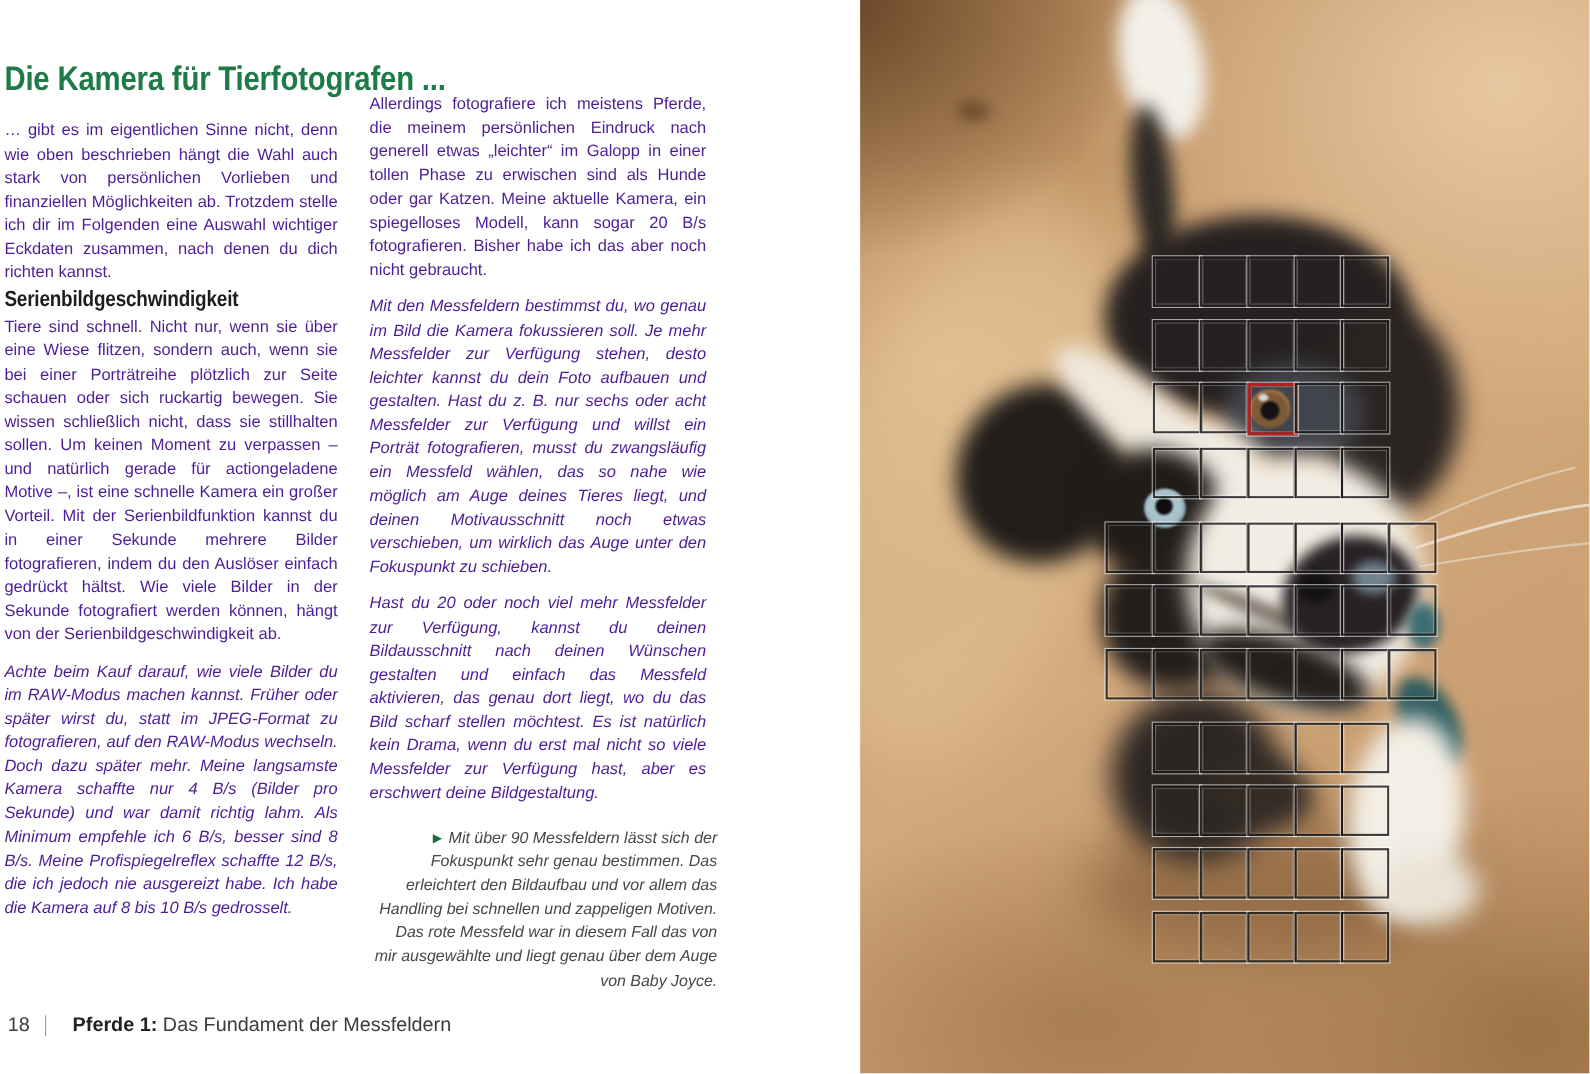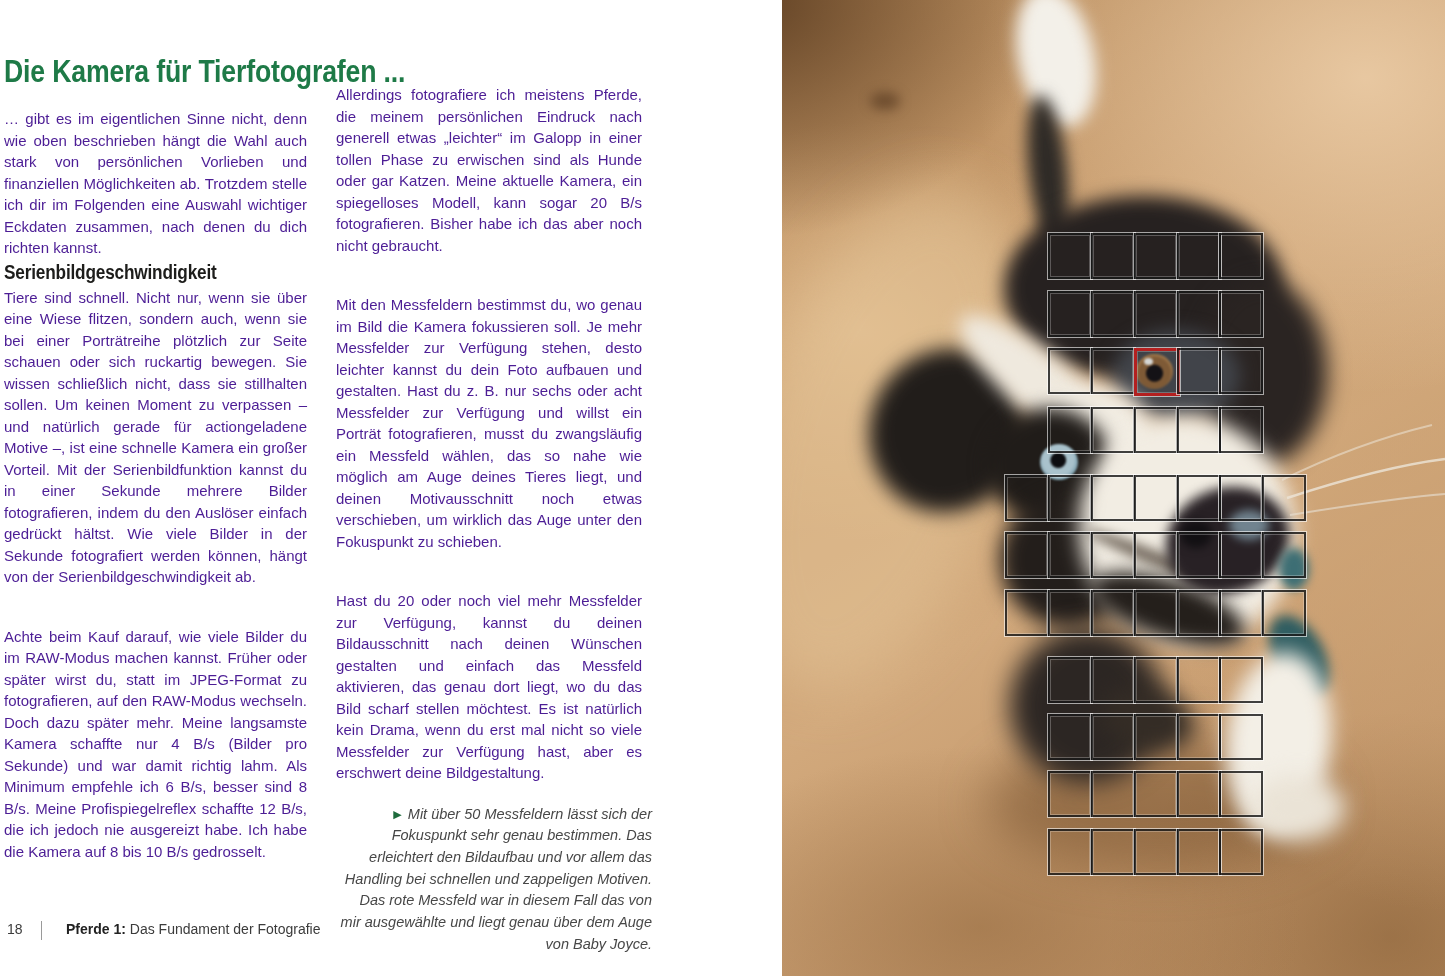--- a/index.html
+++ b/index.html
@@ -23,30 +23,30 @@
     margin:1px 0 3px 0;font-size:20px;line-height:24px;font-weight:700;
     color:#1d1d1b;white-space:nowrap;
   }
   .cond{display:inline-block;transform:scaleX(.86);transform-origin:0 50%;letter-spacing:-.2px;}
 
   p.body-text{
     margin:0;font-size:15px;line-height:21.5px;text-align:justify;
     hyphens:auto;-webkit-hyphens:auto;color:#4c1d95;
   }
   .col-left p.intro{margin-top:19px;}
-  p.body-text + p.body-text{margin-top:38px;}
+  p.body-text + p.body-text{margin-top:12px;font-style:italic;}
   .col-right p.first{margin-top:84px;}
 
   .caption{
     margin:20px -10px 0 auto;width:316px;font-size:14.5px;line-height:21.7px;
     font-style:italic;text-align:right;color:#474747;
   }
   .caption-marker{color:#1e6b3c;font-style:normal;font-size:11px;vertical-align:1px;margin-right:6px;}
 
-  .footer{position:absolute;left:7px;top:921px;font-size:14px;color:#3b3b3b;display:flex;align-items:flex-start;}
+  .footer{position:absolute;left:7px;top:921px;font-size:18px;color:#3b3b3b;display:flex;align-items:flex-end;}
   .footer .num{display:inline-block;width:34px;}
   .footer .vbar{display:inline-block;width:1px;height:19px;background:#9a9a9a;margin:0 24px 0 0;}
   .footer b{font-weight:700;color:#222;}
 
   
   .photo{
     position:absolute;left:782px;top:0;width:663px;height:976px;overflow:hidden;
     background:
       radial-gradient(420px 340px at -4% 0%, rgba(92,61,33,.9), rgba(92,61,33,0) 70%),
       radial-gradient(380px 300px at 12% 34%, rgba(226,189,143,.75), rgba(226,189,143,0) 70%),
@@ -110,27 +110,27 @@
     <p class="body-text intro">… gibt es im eigentlichen Sinne nicht, denn wie oben beschrieben hängt die Wahl auch stark von persönlichen Vorlieben und finanziellen Möglichkeiten ab. Trotzdem stelle ich dir im Folgenden eine Auswahl wichtiger Eckdaten zusammen, nach denen du dich richten kannst.</p>
     <h2><span class="cond">Serienbildgeschwindigkeit</span></h2>
     <p class="body-text">Tiere sind schnell. Nicht nur, wenn sie über eine Wiese flitzen, sondern auch, wenn sie bei einer Porträtreihe plötzlich zur Seite schauen oder sich ruckartig bewegen. Sie wissen schließlich nicht, dass sie stillhalten sollen. Um keinen Moment zu verpassen – und natürlich gerade für actiongeladene Motive –, ist eine schnelle Kamera ein großer Vorteil. Mit der Serienbildfunktion kannst du in einer Sekunde mehrere Bilder fotografieren, indem du den Auslöser einfach gedrückt hältst. Wie viele Bilder in der Sekunde fotografiert werden können, hängt von der Serienbildgeschwindigkeit ab.</p>
     <p class="body-text">Achte beim Kauf darauf, wie viele Bilder du im RAW-Modus machen kannst. Früher oder später wirst du, statt im JPEG-Format zu fotografieren, auf den RAW-Modus wechseln. Doch dazu später mehr. Meine langsamste Kamera schaffte nur 4 B/s (Bilder pro Sekunde) und war damit richtig lahm. Als Minimum empfehle ich 6 B/s, besser sind 8 B/s. Meine Profispiegelreflex schaffte 12 B/s, die ich jedoch nie ausgereizt habe. Ich habe die Kamera auf 8 bis 10 B/s gedrosselt.</p>
   </div>
 
   <div class="col col-right">
     <p class="body-text first">Allerdings fotografiere ich meistens Pferde, die meinem persönlichen Eindruck nach generell etwas „leichter“ im Galopp in einer tollen Phase zu erwischen sind als Hunde oder gar Katzen. Meine aktuelle Kamera, ein spiegelloses Modell, kann sogar 20 B/s fotografieren. Bisher habe ich das aber noch nicht gebraucht.</p>
     <p class="body-text">Mit den Messfeldern bestimmst du, wo genau im Bild die Kamera fokussieren soll. Je mehr Messfelder zur Verfügung stehen, desto leichter kannst du dein Foto aufbauen und gestalten. Hast du z. B. nur sechs oder acht Messfelder zur Verfügung und willst ein Porträt fotografieren, musst du zwangsläufig ein Messfeld wählen, das so nahe wie möglich am Auge deines Tieres liegt, und deinen Motivausschnitt noch etwas verschieben, um wirklich das Auge unter den Fokuspunkt zu schieben.</p>
     <p class="body-text">Hast du 20 oder noch viel mehr Messfelder zur Verfügung, kannst du deinen Bildausschnitt nach deinen Wünschen gestalten und einfach das Messfeld aktivieren, das genau dort liegt, wo du das Bild scharf stellen möchtest. Es ist natürlich kein Drama, wenn du erst mal nicht so viele Messfelder zur Verfügung hast, aber es erschwert deine Bildgestaltung.</p>
-    <p class="caption"><span class="caption-marker">▶</span><span>Mit über 50 Messfeldern lässt sich der Fokuspunkt sehr genau bestimmen. Das erleichtert den Bildaufbau und vor allem das Handling bei schnellen und zappeligen Motiven. Das rote Messfeld war in diesem Fall das von mir ausgewählte und liegt genau über dem Auge von Baby Joyce.</span></p>
+    <p class="caption"><span class="caption-marker">▶</span><span>Mit über 90 Messfeldern lässt sich der Fokuspunkt sehr genau bestimmen. Das erleichtert den Bildaufbau und vor allem das Handling bei schnellen und zappeligen Motiven. Das rote Messfeld war in diesem Fall das von mir ausgewählte und liegt genau über dem Auge von Baby Joyce.</span></p>
   </div>
 
   <div class="footer">
     <span class="num">18</span>
     <span class="vbar"></span>
-    <span class="chapter"><b>Pferde 1:</b>&nbsp;<span>Das Fundament der Fotografie</span></span>
+    <span class="chapter"><b>Pferde 1:</b>&nbsp;<span>Das Fundament der Messfeldern</span></span>
   </div>
 
   <div class="photo">
     <div class="blob b-streak"></div>
     <div class="blob b-knot"></div>
     <div class="blob b-floor-shadow"></div>
     <div class="blob b-tail-tip"></div>
     <div class="blob b-tail"></div>
     <div class="blob b-ear-left"></div>
     <div class="blob b-head-top"></div>

